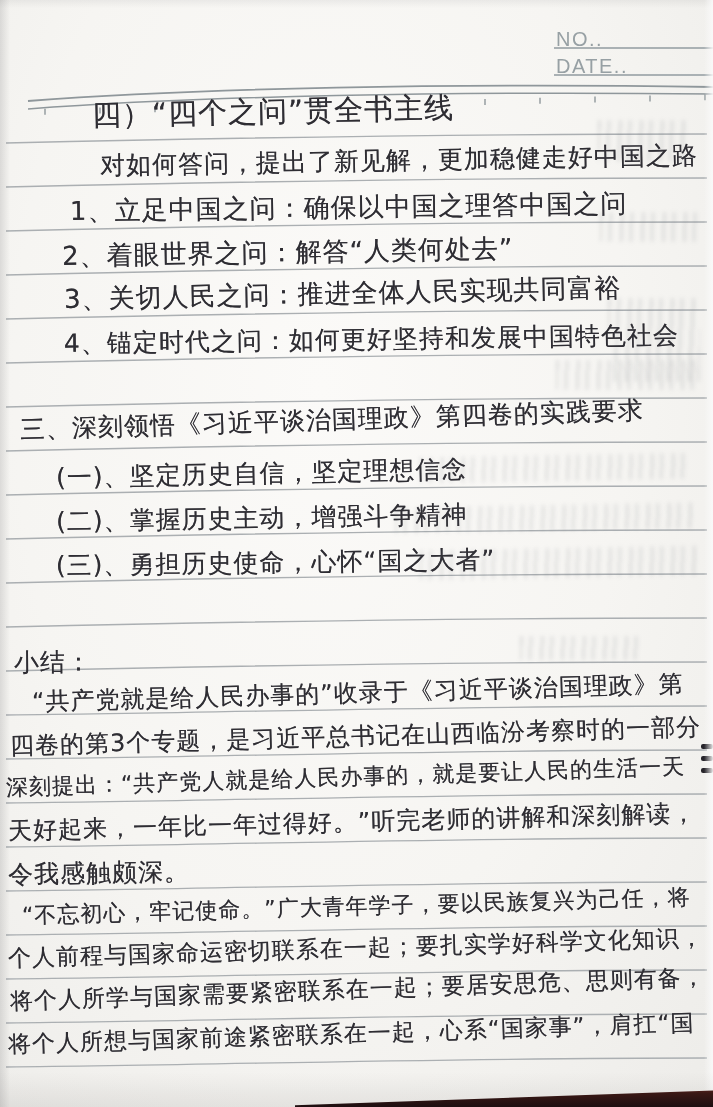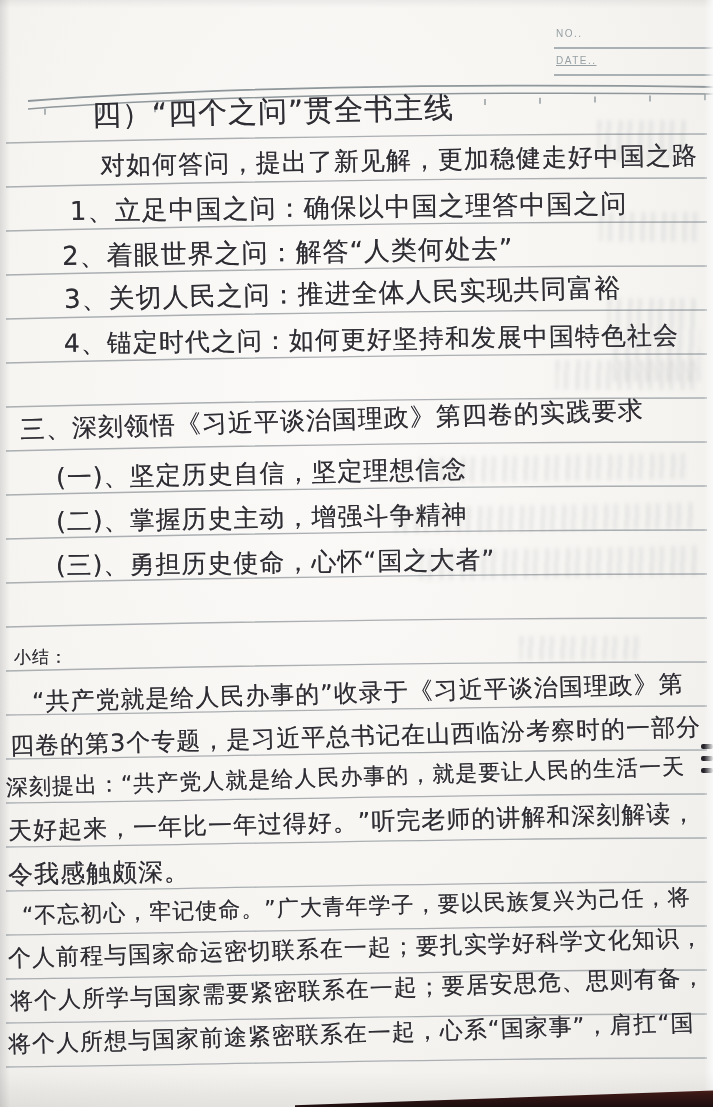--- a/index.html
+++ b/index.html
@@ -19,21 +19,21 @@
   .edge-top{position:absolute;left:0;top:0;width:100%;height:8px;
     background:linear-gradient(to bottom, rgba(60,60,65,.07), rgba(60,60,65,0));}
   .edge-right{position:absolute;right:0;top:0;width:9px;height:100%;
     background:linear-gradient(to left, rgba(250,250,250,.9), rgba(250,250,250,0));}
   .bottom-shadow{position:absolute;left:0;top:1072px;width:100%;height:35px;
     background:linear-gradient(to bottom, rgba(90,85,82,0), rgba(90,85,82,.10));}
   .desk-wedge{position:absolute;left:295px;top:1086px;width:418px;height:21px;
     background:linear-gradient(to bottom,#6b2a24 0%, #3a1815 35%, #1d0e10 100%);
     clip-path:polygon(0 92%, 100% 22%, 100% 100%, 0 100%);}
   
-  .hdr-label{position:absolute;color:#97a0a4;font-size:10px;letter-spacing:1.5px;
+  .hdr-label{position:absolute;color:#97a0a4;font-size:20px;letter-spacing:1.5px;
     font-family:"Liberation Sans",sans-serif;}
   .hdr-line{position:absolute;height:2px;background:#aab1b4;}
   
   .hw{position:absolute;color:#2e2d33;white-space:nowrap;
     letter-spacing:1px;transform-origin:left center;
     text-shadow:0 0 .6px rgba(42,40,48,.65);}
   
   .smudge{position:absolute;filter:blur(2px);opacity:.55;pointer-events:none;
     background:repeating-linear-gradient(93deg,
       rgba(110,115,122,.32) 0 3px, rgba(110,115,122,0) 3px 9px,
@@ -98,21 +98,21 @@
       <div class="hw" style="left: 92px; top: 96px; font-size: 29px; transform: rotate(-1.2deg); color: rgb(46, 45, 51);">四）“四个之问”贯全书主线</div>
       <div class="hw" style="left: 100px; top: 149px; font-size: 25px; transform: rotate(-1deg); color: rgb(46, 45, 51);">对如何答问，提出了新见解，更加稳健走好中国之路</div>
       <div class="hw" style="left: 70px; top: 194px; font-size: 26px; transform: rotate(-0.8deg); color: rgb(46, 45, 51);">1、立足中国之问：确保以中国之理答中国之问</div>
       <div class="hw" style="left: 62px; top: 239px; font-size: 26px; transform: rotate(-1deg); color: rgb(46, 45, 51);">2、着眼世界之问：解答“人类何处去”</div>
       <div class="hw" style="left: 64px; top: 282px; font-size: 26px; transform: rotate(-1.2deg); color: rgb(46, 45, 51);">3、关切人民之问：推进全体人民实现共同富裕</div>
       <div class="hw" style="left: 64px; top: 327px; font-size: 25px; transform: rotate(-0.8deg); color: rgb(46, 45, 51);">4、锚定时代之问：如何更好坚持和发展中国特色社会</div>
       <div class="hw" style="left: 20px; top: 413px; font-size: 25px; transform: rotate(-1.8deg); color: rgb(46, 45, 51);">三、深刻领悟《习近平谈治国理政》第四卷的实践要求</div>
       <div class="hw" style="left: 56px; top: 461px; font-size: 25px; transform: rotate(-1.2deg); color: rgb(46, 45, 51);">(一)、坚定历史自信，坚定理想信念</div>
       <div class="hw" style="left: 56px; top: 505px; font-size: 25px; transform: rotate(-1deg); color: rgb(46, 45, 51);">(二)、掌握历史主动，增强斗争精神</div>
       <div class="hw" style="left: 56px; top: 549px; font-size: 25px; transform: rotate(-0.8deg); color: rgb(46, 45, 51);">(三)、勇担历史使命，心怀“国之大者”</div>
-      <div class="hw" style="left: 14px; top: 646px; font-size: 17px; transform: rotate(-0.5deg); color: rgb(46, 45, 51);">小结：</div>
+      <div class="hw" style="left: 14px; top: 646px; font-size: 25px; transform: rotate(-0.5deg); color: rgb(46, 45, 51);">小结：</div>
       <div class="hw" style="left: 32px; top: 686px; font-size: 24px; transform: rotate(-1.6deg); color: rgb(46, 45, 51);">“共产党就是给人民办事的”收录于《习近平谈治国理政》第</div>
       <div class="hw" style="left: 10px; top: 730px; font-size: 24px; transform: rotate(-1.6deg); color: rgb(46, 45, 51);">四卷的第3个专题，是习近平总书记在山西临汾考察时的一部分</div>
       <div class="hw" style="left: 6px; top: 773px; font-size: 22px; transform: rotate(-1.8deg); color: rgb(46, 45, 51);">深刻提出：“共产党人就是给人民办事的，就是要让人民的生活一天</div>
       <div class="hw" style="left: 8px; top: 815px; font-size: 24px; transform: rotate(-1.5deg); color: rgb(46, 45, 51);">天好起来，一年比一年过得好。”听完老师的讲解和深刻解读，</div>
       <div class="hw" style="left: 8px; top: 858px; font-size: 25px; transform: rotate(-1deg); color: rgb(46, 45, 51);">令我感触颇深。</div>
       <div class="hw" style="left: 22px; top: 901px; font-size: 22px; transform: rotate(-1.6deg); color: rgb(46, 45, 51);">“不忘初心，牢记使命。”广大青年学子，要以民族复兴为己任，将</div>
       <div class="hw" style="left: 8px; top: 943px; font-size: 23px; transform: rotate(-1.7deg); color: rgb(46, 45, 51);">个人前程与国家命运密切联系在一起；要扎实学好科学文化知识，</div>
       <div class="hw" style="left: 10px; top: 986px; font-size: 23px; transform: rotate(-2deg); color: rgb(46, 45, 51);">将个人所学与国家需要紧密联系在一起；要居安思危、思则有备，</div>
       <div class="hw" style="left: 8px; top: 1029px; font-size: 23px; transform: rotate(-1.8deg); color: rgb(46, 45, 51);">将个人所想与国家前途紧密联系在一起，心系“国家事”，肩扛“国</div>
     </div>

